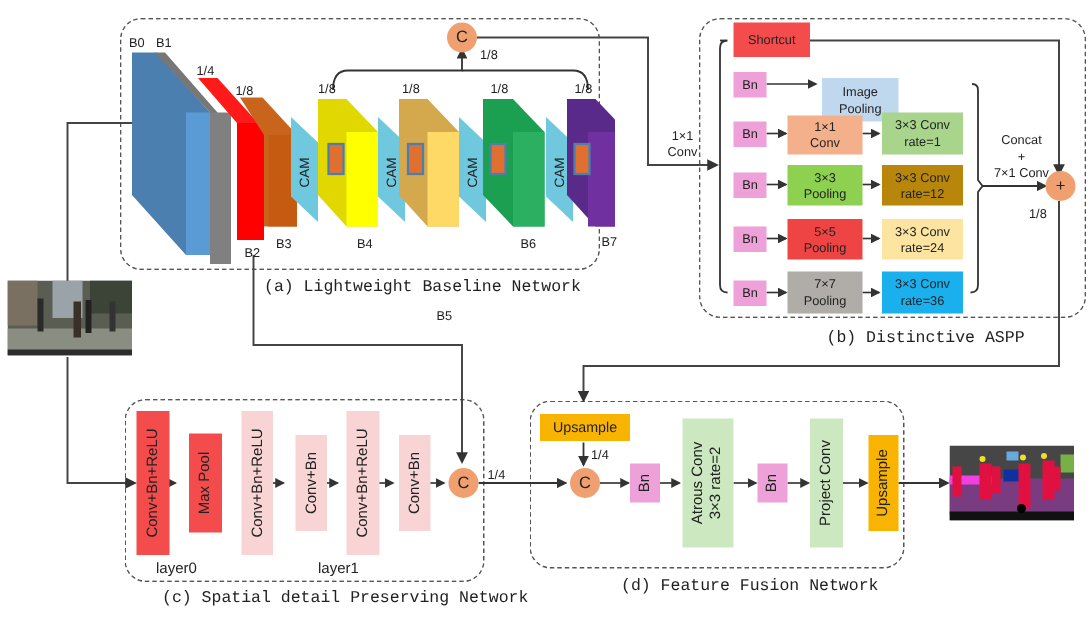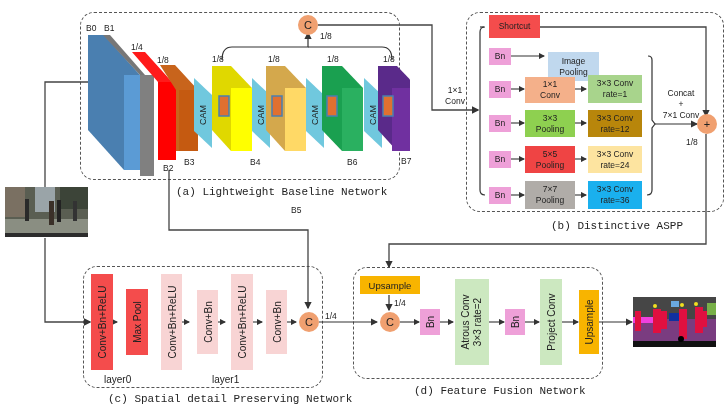--- a/index.html
+++ b/index.html
@@ -173,21 +173,21 @@
     <span class="vtext" style="font-size:9px;">CAM</span>
   </div>
 <div class="vbox" style="left:366px;top:95px;width:14px;height:40px;">
     <span class="vtext" style="font-size:9px;">CAM</span>
   </div>
 
 <div class="lbl" style="left:86px;top:23px;">B0</div>
 <div class="lbl" style="left:104px;top:23px;">B1</div>
 <div class="lbl" style="left:163px;top:163px;">B2</div>
 <div class="lbl" style="left:184px;top:157px;">B3</div>
-<div class="lbl" style="left:250px;top:157px;">B4</div>
+<div class="lbl" style="left:238px;top:157px;">B4</div>
 <div class="lbl" style="left:291px;top:157px;margin-top:48px;">B5</div>
 <div class="lbl" style="left:347px;top:157px;">B6</div>
 <div class="lbl" style="left:401px;top:156px;">B7</div>
 
 <div class="lbl" style="left:131px;top:42px;">1/4</div>
 <div class="lbl" style="left:157px;top:55px;">1/8</div>
 <div class="lbl" style="left:212px;top:54px;">1/8</div>
 <div class="lbl" style="left:268px;top:54px;">1/8</div>
 <div class="lbl" style="left:327px;top:54px;">1/8</div>
 <div class="lbl" style="left:383px;top:54px;">1/8</div>

